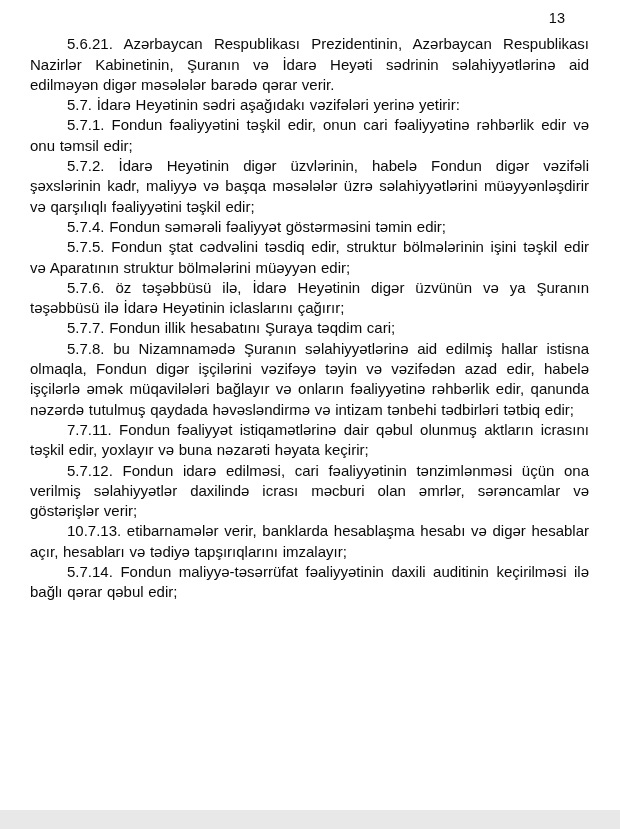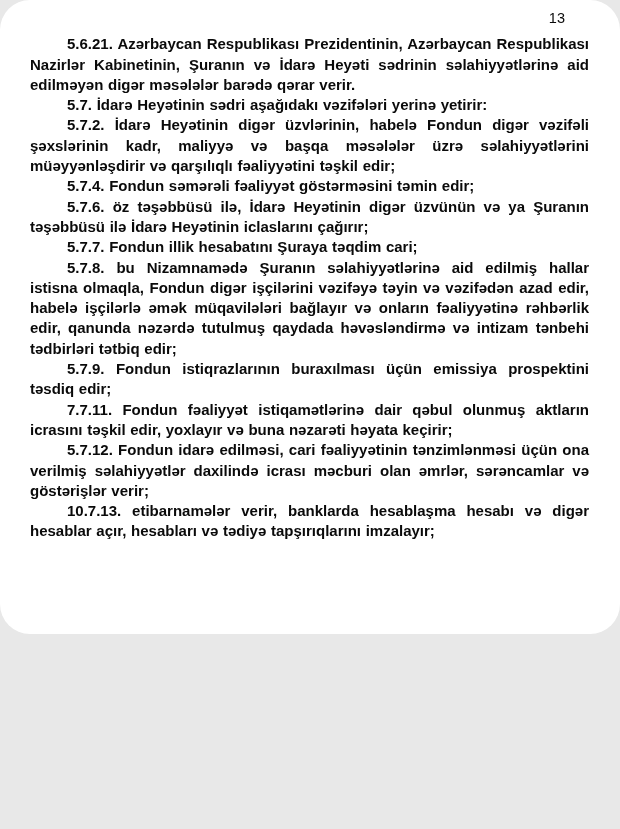--- a/index.html
+++ b/index.html
@@ -3,58 +3,58 @@
 <meta charset="utf-8">
 <style>
   html, body {
     margin: 0;
     padding: 0;
     background: #e8e8e8;
   }
   .page {
     position: relative;
     width: 620px;
-    height: 634px;
+    height: 810px;
     margin: 0 auto;
     background: #ffffff;
     color: #0a0a0a;
     font-family: "Liberation Sans", "DejaVu Sans", sans-serif;
     font-size: 15px;
     line-height: 20.3px;
     box-sizing: border-box;
     padding: 8px 31px 0 30px;
     overflow: hidden;
-    border-radius: 30px;
   }
   .page-number {
     text-align: right;
     padding-right: 24px;
     margin-bottom: 6px;
     font-size: 14.5px;
   }
   .doc-body p {
     margin: 0;
     text-align: justify;
     text-indent: 37px;
     word-spacing: 0.5px;
-    font-weight: bold;
   }
 </style>
 </head>
 <body>
 
 <div class="page">
   <div class="page-number">13</div>
 
   <div class="doc-body">
     <p>5.6.21. Azərbaycan Respublikası Prezidentinin, Azərbaycan Respublikası Nazirlər Kabinetinin, Şuranın və İdarə Heyəti sədrinin səlahiyyətlərinə aid edilməyən digər məsələlər barədə qərar verir.</p>
     <p>5.7. İdarə Heyətinin sədri aşağıdakı vəzifələri yerinə yetirir:</p>
+    <p>5.7.1. Fondun fəaliyyətini təşkil edir, onun cari fəaliyyətinə rəhbərlik edir və onu təmsil edir;</p>
     <p>5.7.2. İdarə Heyətinin digər üzvlərinin, habelə Fondun digər vəzifəli şəxslərinin kadr, maliyyə və başqa məsələlər üzrə səlahiyyətlərini müəyyənləşdirir və qarşılıqlı fəaliyyətini təşkil edir;</p>
     <p>5.7.4. Fondun səmərəli fəaliyyət göstərməsini təmin edir;</p>
+    <p>5.7.5. Fondun ştat cədvəlini təsdiq edir, struktur bölmələrinin işini təşkil edir və Aparatının struktur bölmələrini müəyyən edir;</p>
     <p>5.7.6. öz təşəbbüsü ilə, İdarə Heyətinin digər üzvünün və ya Şuranın təşəbbüsü ilə İdarə Heyətinin iclaslarını çağırır;</p>
     <p>5.7.7. Fondun illik hesabatını Şuraya təqdim cari;</p>
     <p>5.7.8. bu Nizamnamədə Şuranın səlahiyyətlərinə aid edilmiş hallar istisna olmaqla, Fondun digər işçilərini vəzifəyə təyin və vəzifədən azad edir, habelə işçilərlə əmək müqavilələri bağlayır və onların fəaliyyətinə rəhbərlik edir, qanunda nəzərdə tutulmuş qaydada həvəsləndirmə və intizam tənbehi tədbirləri tətbiq edir;</p>
-    <p>5.7.9. Fondun istiqrazlarının buraxılması üçün emissiya prospektini təsdiq edir;</p>
     <p>7.7.11. Fondun fəaliyyət istiqamətlərinə dair qəbul olunmuş aktların icrasını təşkil edir, yoxlayır və buna nəzarəti həyata keçirir;</p>
     <p>5.7.12. Fondun idarə edilməsi, cari fəaliyyətinin tənzimlənməsi üçün ona verilmiş səlahiyyətlər daxilində icrası məcburi olan əmrlər, sərəncamlar və göstərişlər verir;</p>
     <p>10.7.13. etibarnamələr verir, banklarda hesablaşma hesabı və digər hesablar açır, hesabları və tədiyə tapşırıqlarını imzalayır;</p>
+    <p>5.7.14. Fondun maliyyə-təsərrüfat fəaliyyətinin daxili auditinin keçirilməsi ilə bağlı qərar qəbul edir;</p>
   </div>
 </div>
 
 </body></html>

